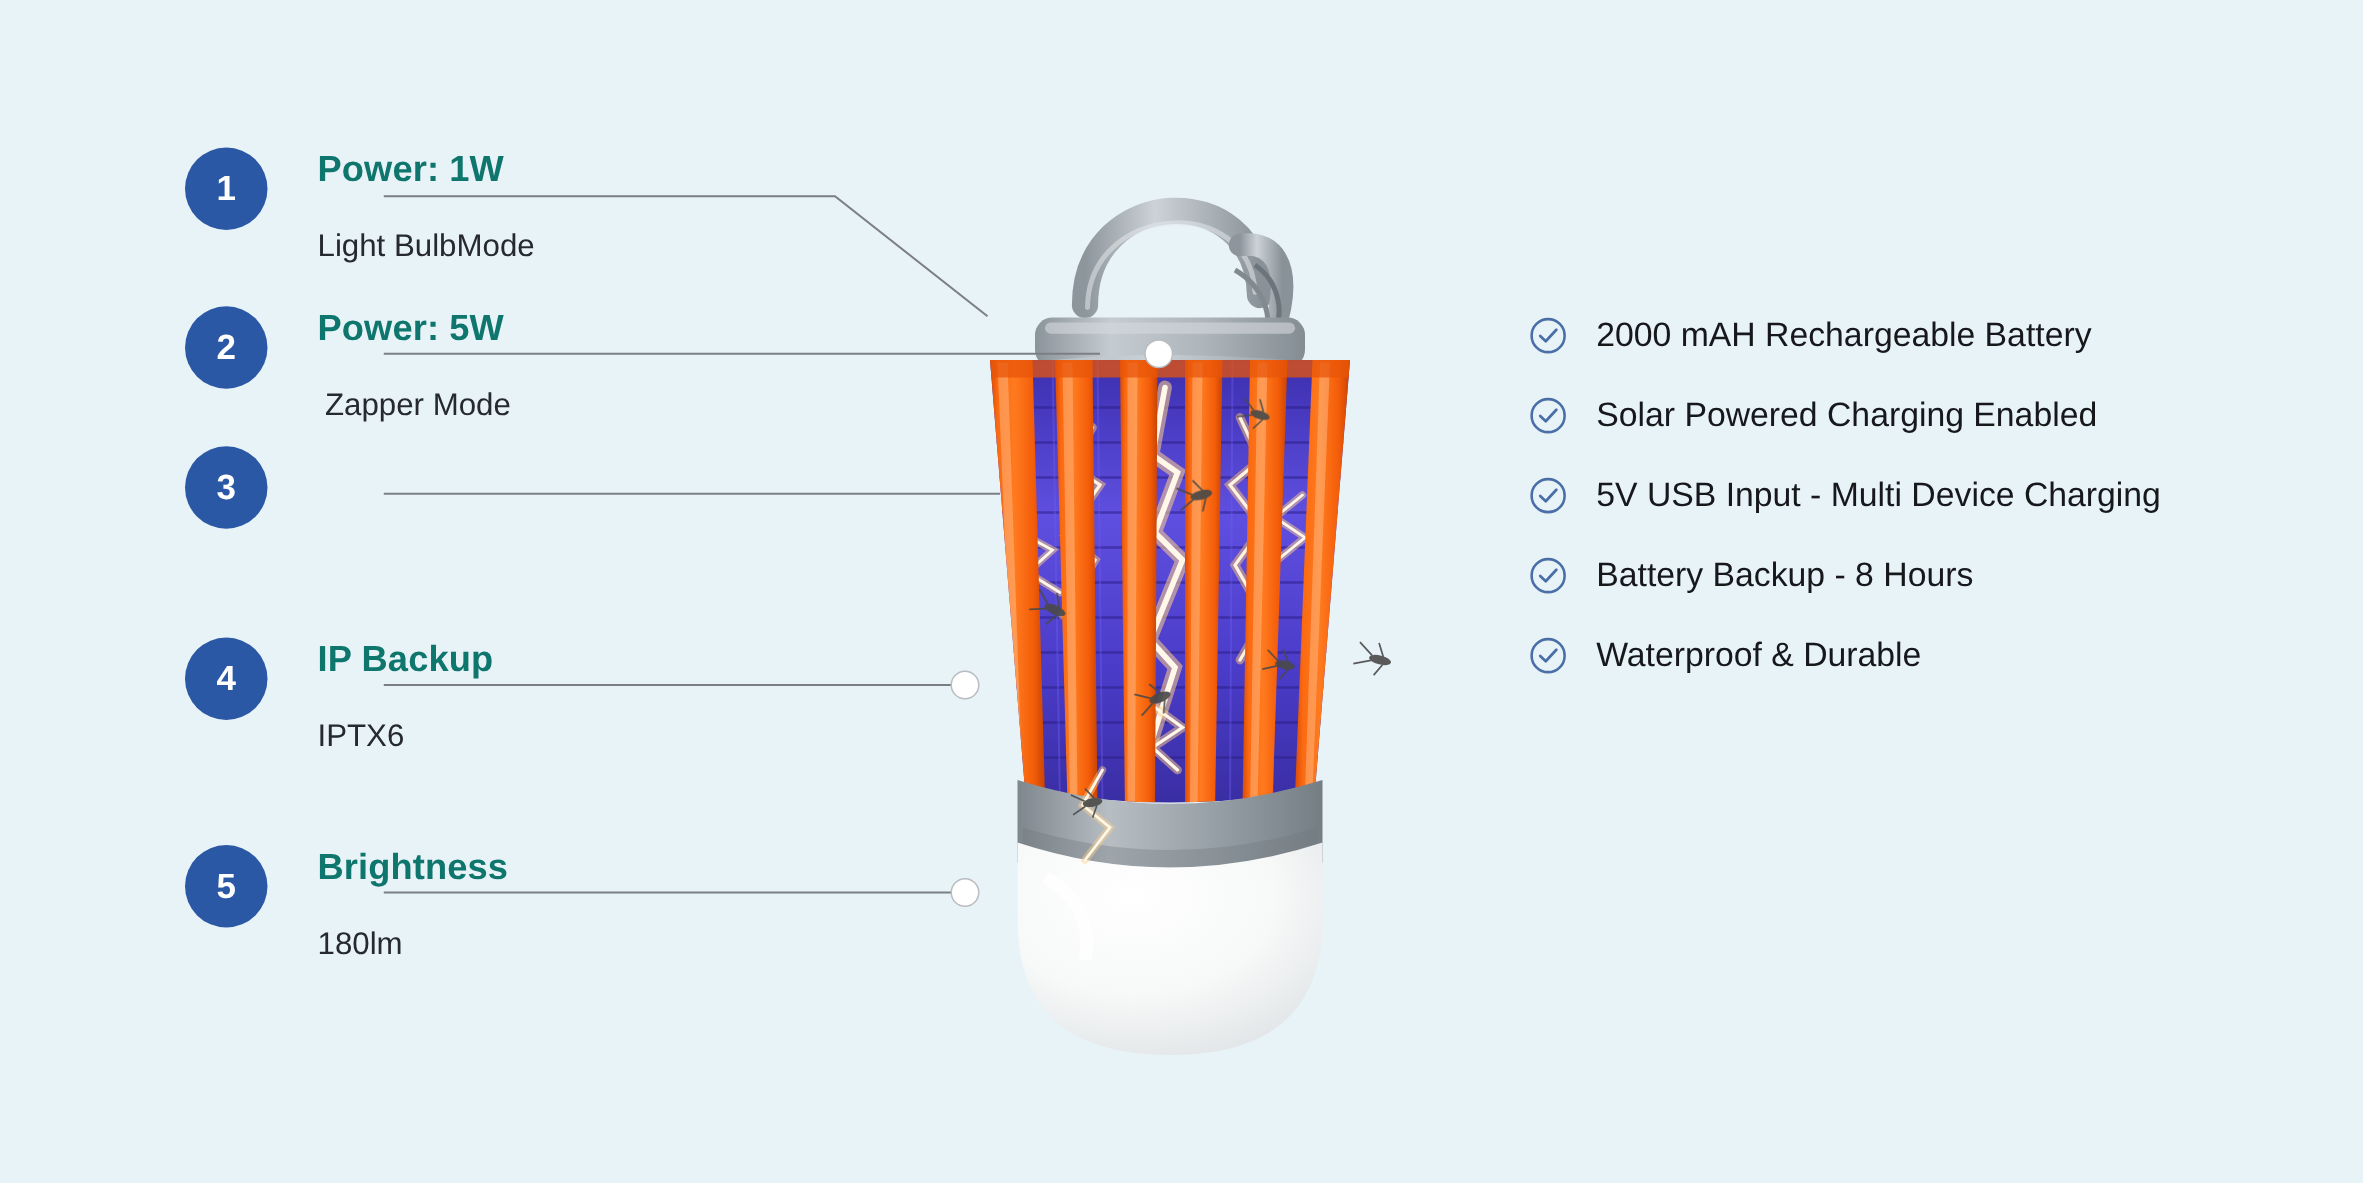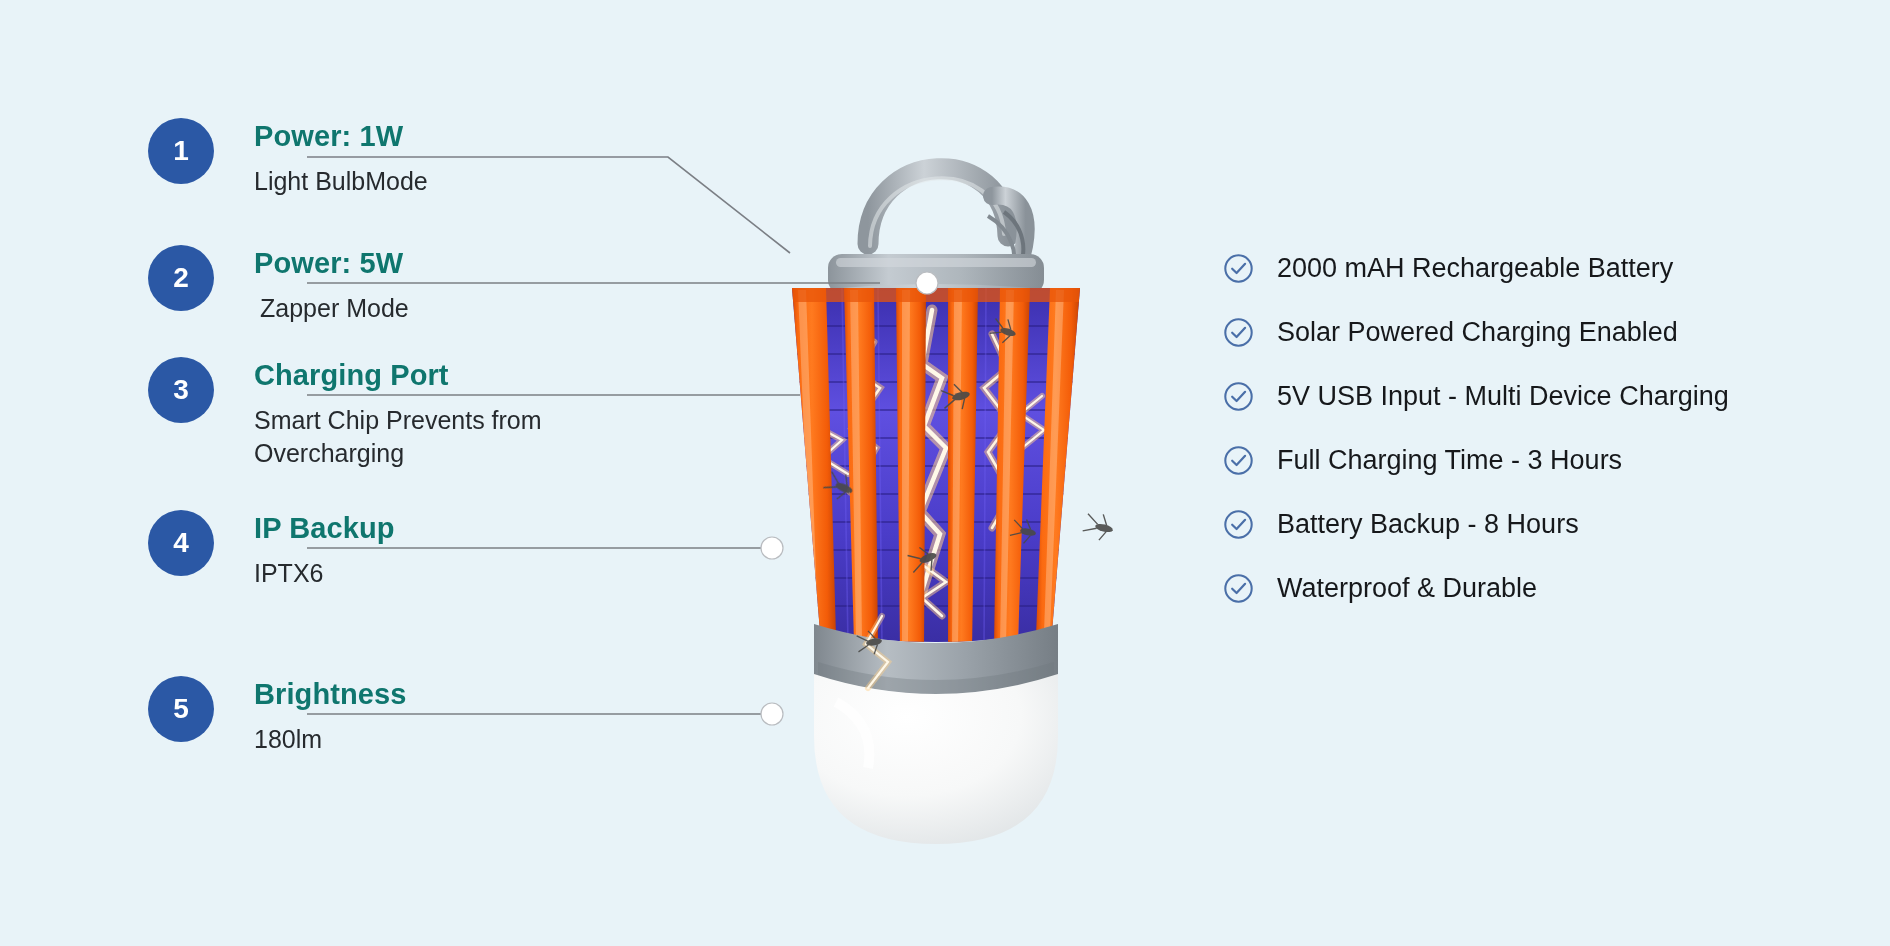--- a/index.html
+++ b/index.html
@@ -34,21 +34,21 @@
     font-weight:bold;
     color:#0f766e;
     letter-spacing:.1px;
     white-space:nowrap;
     line-height:1.15;
   }
   .callout-sub {
     font-size:25px;
     color:#262a2e;
     line-height:1.32;
-    margin-top:12px;
+    margin-top:28px;
     white-space:pre-line;
   }
   .callout-sub.indent { padding-left:6px; }
 
   
   #leaders { position:absolute; inset:0; pointer-events:none; }
 
   
   #features {
     position:absolute;
@@ -307,25 +307,20 @@
   <div class="callout" style="left:148px; top:245px;">
     <div class="badge">2</div>
     <div class="callout-text">
       <div class="callout-title">Power: 5W</div>
       <div class="callout-sub indent">Zapper Mode</div>
     </div>
   </div>
 
   <div class="callout" style="left:148px; top:357px;">
     <div class="badge">3</div>
-    <div class="callout-text">
-      <div class="callout-title">Charging Port</div>
-      <div class="callout-sub">Smart Chip Prevents from
-Overcharging</div>
-    </div>
   </div>
 
   <div class="callout" style="left:148px; top:510px;">
     <div class="badge">4</div>
     <div class="callout-text">
       <div class="callout-title">IP Backup</div>
       <div class="callout-sub">IPTX6</div>
     </div>
   </div>
 
@@ -357,27 +352,20 @@
         <circle cx="12" cy="12" r="9.6" fill="none" stroke="#4a6fa8" stroke-width="1.5"></circle>
         <path d="M7.4 12.2 L10.6 15.3 L16.8 8.6" fill="none" stroke="#4a6fa8" stroke-width="1.6" stroke-linecap="round" stroke-linejoin="round"></path>
       </svg>
       <span class="feature-label">5V USB Input - Multi Device Charging</span>
     </div>
     <div class="feature">
       <svg class="feature-icon" viewBox="0 0 24 24">
         <circle cx="12" cy="12" r="9.6" fill="none" stroke="#4a6fa8" stroke-width="1.5"></circle>
         <path d="M7.4 12.2 L10.6 15.3 L16.8 8.6" fill="none" stroke="#4a6fa8" stroke-width="1.6" stroke-linecap="round" stroke-linejoin="round"></path>
       </svg>
-      <span class="feature-label">Full Charging Time - 3 Hours</span>
-    </div>
-    <div class="feature">
-      <svg class="feature-icon" viewBox="0 0 24 24">
-        <circle cx="12" cy="12" r="9.6" fill="none" stroke="#4a6fa8" stroke-width="1.5"></circle>
-        <path d="M7.4 12.2 L10.6 15.3 L16.8 8.6" fill="none" stroke="#4a6fa8" stroke-width="1.6" stroke-linecap="round" stroke-linejoin="round"></path>
-      </svg>
       <span class="feature-label">Battery Backup - 8 Hours</span>
     </div>
     <div class="feature">
       <svg class="feature-icon" viewBox="0 0 24 24">
         <circle cx="12" cy="12" r="9.6" fill="none" stroke="#4a6fa8" stroke-width="1.5"></circle>
         <path d="M7.4 12.2 L10.6 15.3 L16.8 8.6" fill="none" stroke="#4a6fa8" stroke-width="1.6" stroke-linecap="round" stroke-linejoin="round"></path>
       </svg>
       <span class="feature-label">Waterproof &amp; Durable</span>
     </div>
   </div>

